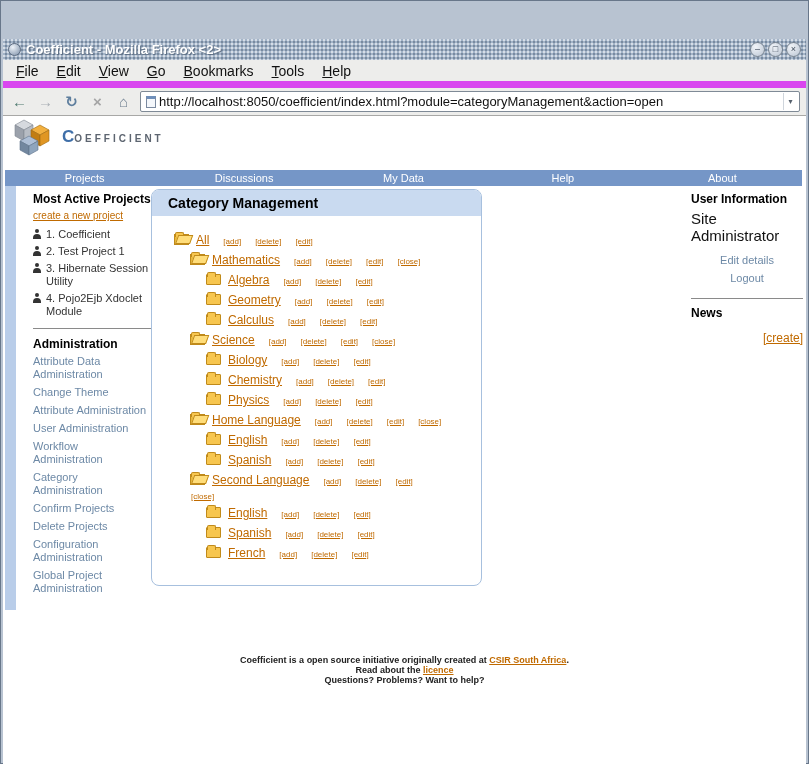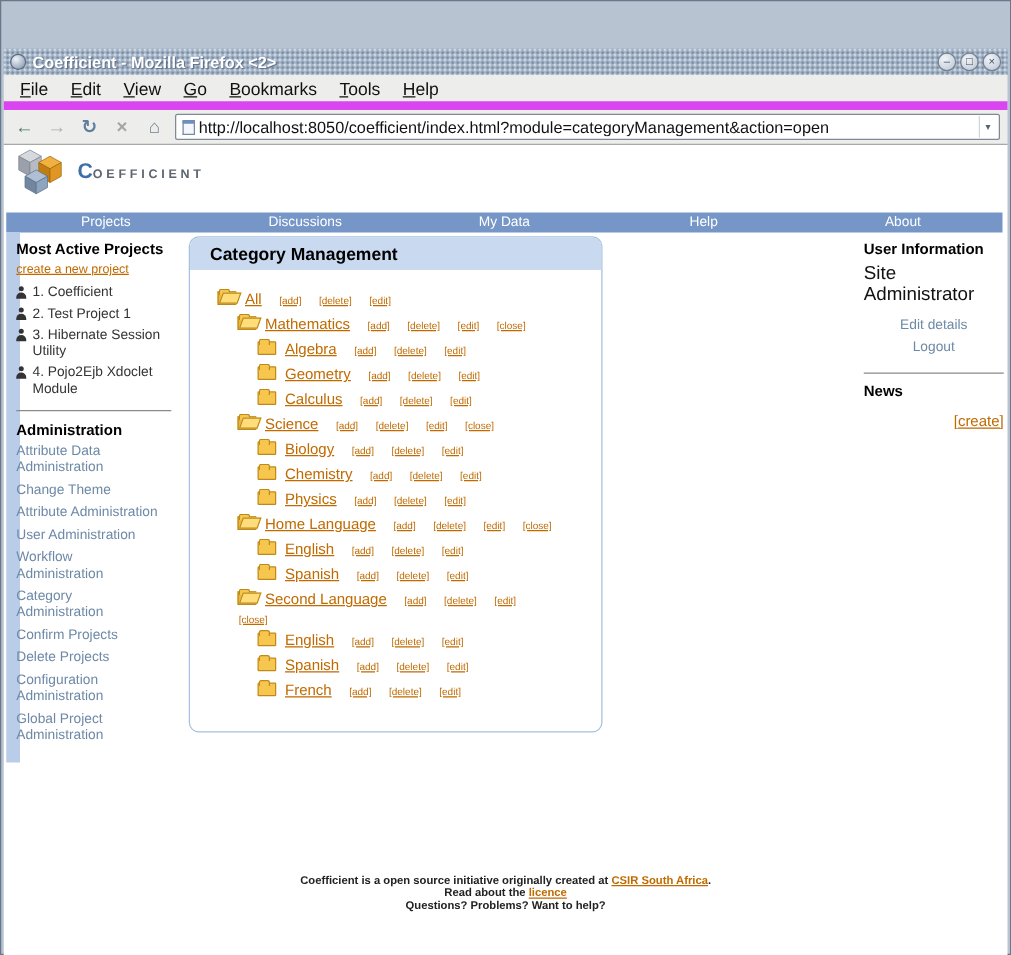--- a/index.html
+++ b/index.html
@@ -44,21 +44,21 @@
   .wordmark { white-space: nowrap; }
   .wm-c { font-size: 17px; font-weight: bold; color: #3f6fa8; }
   .wm-rest { font-size: 10px; font-weight: bold; letter-spacing: 3px; color: #5d6570; }
 
   .page-navbar { position: absolute; top: 54px; left: 2px; right: 4px; height: 16px; background: #7596c7; display: flex; align-items: center; }
   .nav-item { flex: 1; text-align: center; color: #fff; font-size: 11px; line-height: 16px; cursor: pointer; }
 
   .sidebar-strip { position: absolute; top: 70px; left: 2px; width: 11px; height: 424px; background: #b9cde9; }
 
   
-  .sidebar { position: absolute; top: 76px; left: 10px; width: 128px; }
+  .sidebar { position: absolute; top: 76px; left: 30px; width: 128px; }
   .side-title { font-size: 12px; font-weight: bold; color: #000; margin-bottom: 4px; }
   .create-link { display: block; font-size: 10px; color: #c06a00; text-decoration: underline; cursor: pointer; margin-bottom: 7px; }
   .project-item { position: relative; padding-left: 13px; font-size: 11px; color: #333; line-height: 13px; margin-bottom: 4px; cursor: pointer; width: 118px; }
   .project-icon { position: absolute; left: 0; top: 1px; display: inline-block; width: 8px; height: 10px; }
   .project-icon::before { content: ''; position: absolute; top: 0; left: 2px; width: 4px; height: 4px; border-radius: 50%; background: #333; }
   .project-icon::after { content: ''; position: absolute; bottom: 0; left: 0; width: 8px; height: 5px; border-radius: 4px 4px 0 0; background: #333; }
   .side-divider { border-top: 1px solid #8a8a8a; margin: 10px 0 8px; width: 124px; }
   .admin-link { font-size: 11px; color: #6d89a6; line-height: 13px; margin-bottom: 5px; width: 115px; cursor: pointer; }
 
   
@@ -79,21 +79,21 @@
 
   
   .rightcol { position: absolute; left: 688px; top: 76px; width: 112px; }
   .user-name { font-size: 15px; color: #111; line-height: 17px; margin: 4px 0 10px; width: 100px; }
   .right-link { display: block; font-size: 11px; color: #6d89a6; margin-bottom: 6px; cursor: pointer; text-decoration: none; text-align: center; }
   .news-divider { border-top: 1px solid #8a8a8a; margin: 14px 0 7px; }
   .news-create-row { text-align: right; margin-top: 8px; }
   .news-create { font-size: 12px; color: #c06a00; text-decoration: underline; cursor: pointer; }
 
   
-  .page-footer { position: absolute; top: 539px; left: 0; right: 0; text-align: center; font-size: 9px; font-weight: bold; color: #222; margin-top: 44px; }
+  .page-footer { position: absolute; top: 539px; left: 0; right: 0; text-align: center; font-size: 9px; font-weight: bold; color: #222; }
   .footer-line { line-height: 10px; }
   .footer-link { color: #c06a00; text-decoration: underline; cursor: pointer; }
 
   
   .statusbar { height: 22px; background: #e8e8e6; border-top: 7px solid #d946ef; display: flex; align-items: center; padding: 0 8px; font-size: 13px; color: #111; }
   .statusbar .spacer { flex: 1; }
   .resize-grip { width: 14px; height: 14px; cursor: nwse-resize;
     background: repeating-linear-gradient(135deg, transparent 0 3px, #9aa2ac 3px 4.5px); }
 </style>
 </head>

